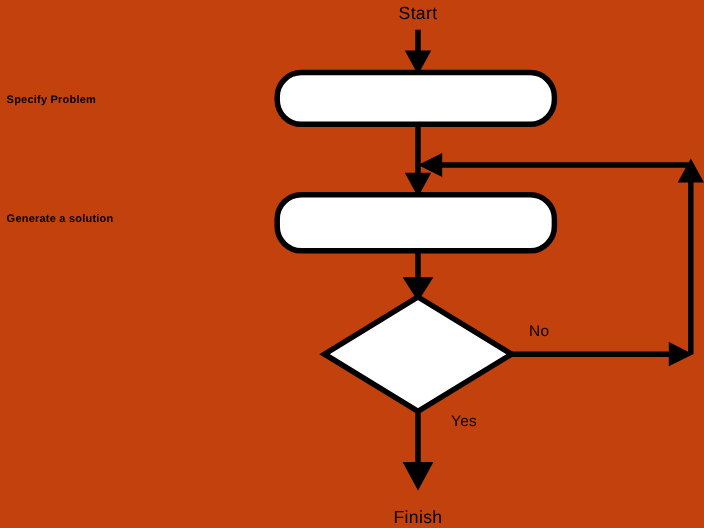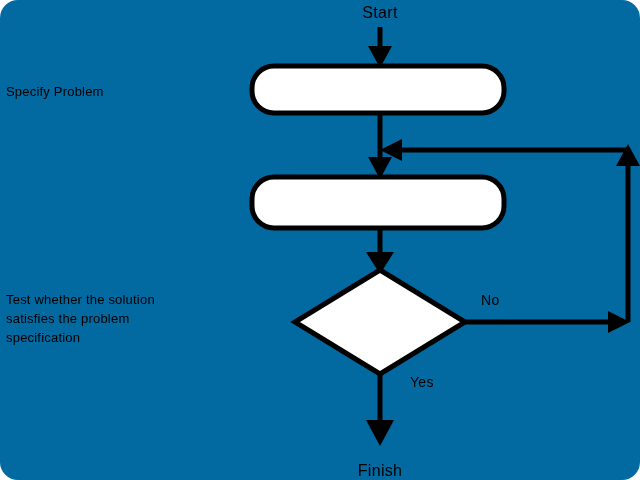--- a/index.html
+++ b/index.html
@@ -9,39 +9,39 @@
     background: #ffffff;
   }
   body {
     font-family: "Liberation Sans", sans-serif;
     color: #000000;
   }
   #canvas {
     position: relative;
     width: 640px;
     height: 480px;
-    background: #0369a1;
+    background: #c2410c;
     overflow: hidden;
-    border-radius: 18px;
   }
   #flow-svg {
     position: absolute;
     left: 0;
     top: 0;
     width: 640px;
     height: 480px;
     display: block;
   }
   .stage-label {
     position: absolute;
-    font-size: 13px;
+    font-size: 10px;
     line-height: 19px;
     color: #000000;
     white-space: pre-line;
     letter-spacing: 0.2px;
+    font-weight: bold;
   }
   #label-specify-problem { left: 6px;  top: 82px; }
   #label-generate-solution { left: 6px; top: 190px; }
   #label-test-solution { left: 6px; top: 290px; }
 
   .node-caption {
     position: absolute;
     font-size: 16px;
     color: #000000;
     text-align: center;
@@ -108,22 +108,20 @@
     </g>
 
   </svg>
 
   <div class="node-caption" id="caption-start">Start</div>
 
   <div class="node-caption" id="caption-finish">Finish</div>
 
   <div class="stage-label" id="label-specify-problem">Specify Problem</div>
 
+  <div class="stage-label" id="label-generate-solution">Generate a solution</div>
 
-  <div class="stage-label" id="label-test-solution">Test whether the solution
-satisfies the problem
-specification</div>
 
   <div class="branch-label" id="label-branch-no">No</div>
 
   <div class="branch-label" id="label-branch-yes">Yes</div>
 
 </div>
 
 </body></html>

